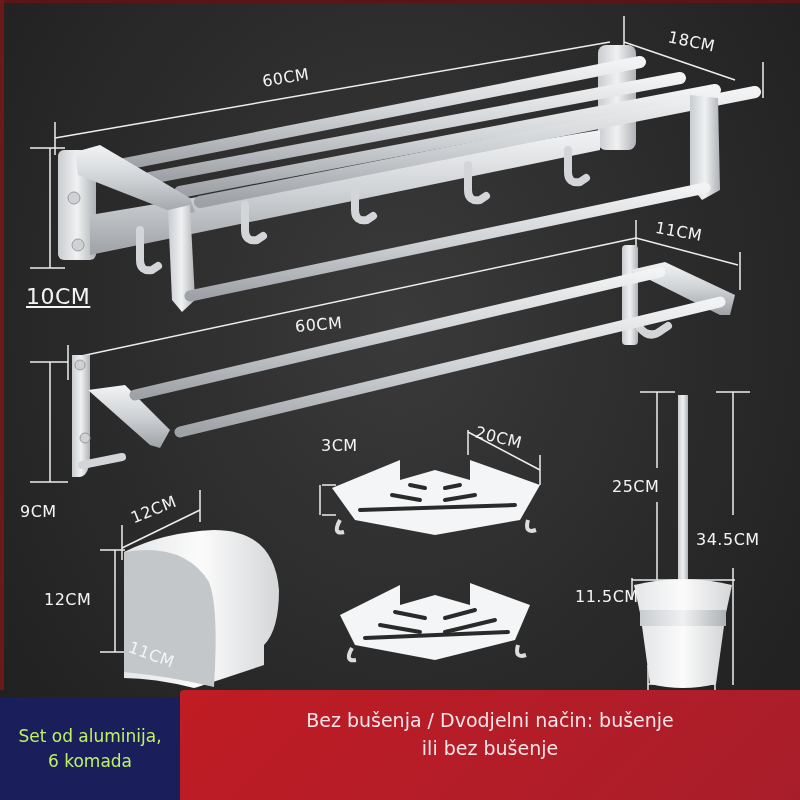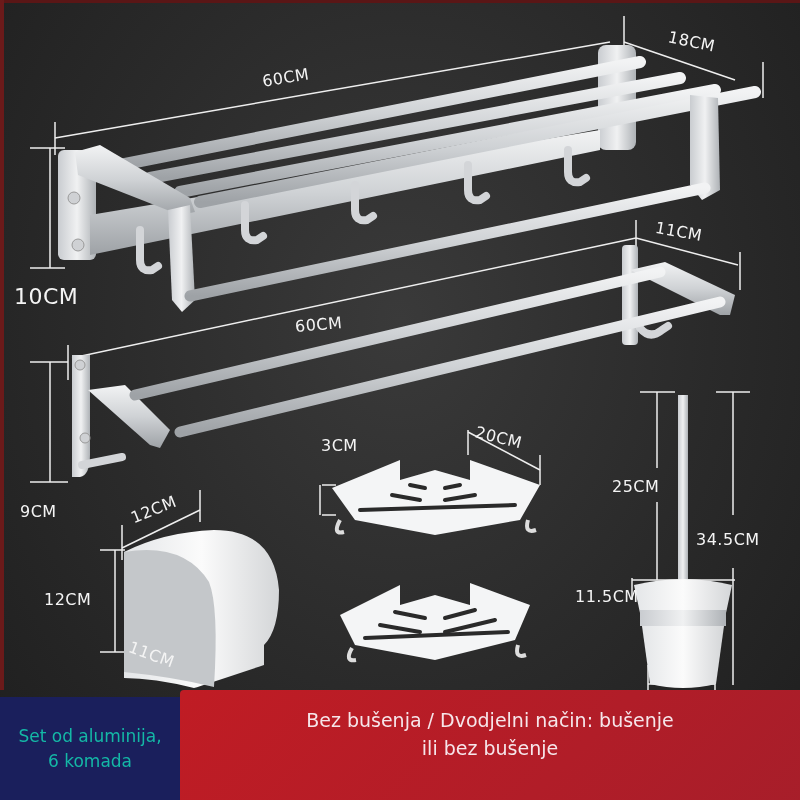--- a/index.html
+++ b/index.html
@@ -6,21 +6,21 @@
   body { width:800px; height:800px; overflow:hidden; background:#2b2b2b; font-family:"DejaVu Sans", sans-serif; }
   .stage { position:relative; width:800px; height:800px;
     background: radial-gradient(ellipse at 50% 40%, #3a3a3a 0%, #2a2a2a 55%, #1e1e1e 100%); }
   .frame-left { position:absolute; left:0; top:0; width:4px; height:690px; background:#6b1a1a; }
   .frame-top { position:absolute; left:0; top:0; width:800px; height:3px; background:#5a1616; }
   .dim { position:absolute; color:#f4f4f4; font-size:16px; letter-spacing:0.5px; white-space:nowrap; }
   .dim.big { font-size:22px; }
   svg.art { position:absolute; left:0; top:0; }
   .banner-left { position:absolute; left:0; top:697px; width:180px; height:103px; background:#1a1f5c;
     display:flex; flex-direction:column; align-items:center; justify-content:center; }
-  .banner-left span { color:#14b8a6; font-size:17px; line-height:25px; display:block; text-align:right; }
+  .banner-left span { color:#bef264; font-size:17px; line-height:25px; display:block; text-align:right; }
   .banner-right { position:absolute; left:180px; top:690px; width:620px; height:142px;
     background:linear-gradient(135deg,#c01c24 0%,#b11d28 60%,#a61e2a 100%); border-radius:4px 0 0 0;
     display:flex; flex-direction:column; align-items:center; padding-top:16px; box-sizing:border-box; }
   .banner-right span { color:#f6e6ea; font-size:19px; line-height:28px; display:block; text-align:center; }
 </style>
 </head>
 <body>
 
 <div class="stage">
   <div class="frame-top"></div>
@@ -163,21 +163,21 @@
       <line x1="648" y1="684" x2="715" y2="684" stroke="#eee" stroke-width="1.5"></line>
       <rect x="678" y="395" width="10" height="215" fill="url(#metalH)"></rect>
       <path d="M634,585 q50,-12 98,0 l-6,28 h-86 z" fill="url(#cup)"></path>
       <rect x="640" y="610" width="86" height="16" fill="url(#metalH)"></rect>
       <path d="M642,626 h82 l-8,58 q-33,8 -66,0 z" fill="url(#cup)"></path>
     </g>
   </svg>
 
   <div class="dim" style="left:262px;top:68px;transform:rotate(-9deg);">60CM</div>
   <div class="dim" style="left:668px;top:32px;transform:rotate(12deg);">18CM</div>
-  <div class="dim big" style="left:14px;top:284px;">10CM</div>
+  <div class="dim big" style="left:26px;top:284px;text-decoration:underline;">10CM</div>
   <div class="dim" style="left:295px;top:315px;transform:rotate(-5deg);">60CM</div>
   <div class="dim" style="left:655px;top:222px;transform:rotate(10deg);">11CM</div>
   <div class="dim" style="left:20px;top:502px;">9CM</div>
   <div class="dim" style="left:130px;top:500px;transform:rotate(-22deg);">12CM</div>
   <div class="dim" style="left:44px;top:590px;">12CM</div>
   <div class="dim" style="left:128px;top:645px;transform:rotate(20deg);">11CM</div>
   <div class="dim" style="left:298px;top:436px;margin-left:23px;">3CM</div>
   <div class="dim" style="left:475px;top:428px;transform:rotate(14deg);">20CM</div>
   <div class="dim" style="left:612px;top:477px;">25CM</div>
   <div class="dim" style="left:696px;top:530px;">34.5CM</div>

